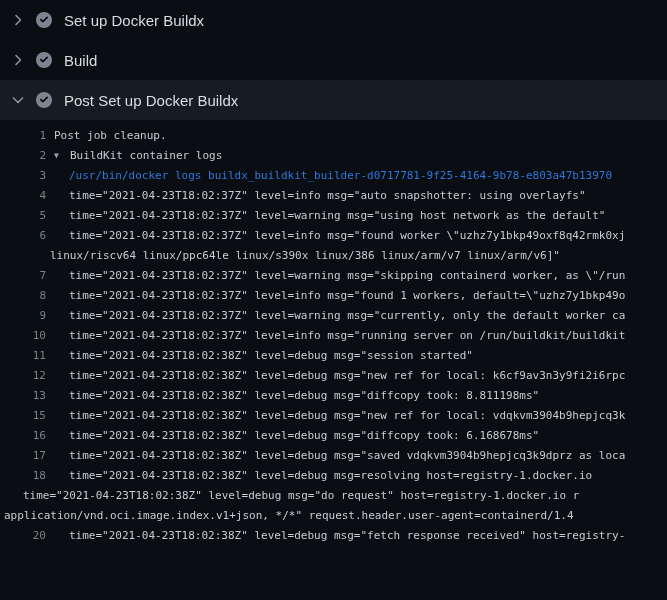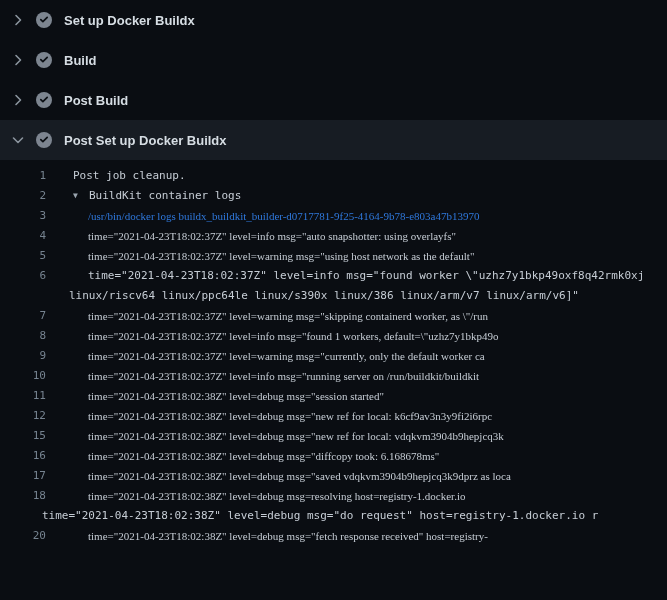--- a/index.html
+++ b/index.html
@@ -26,38 +26,38 @@
     padding: 0 16px 0 10px;
     cursor: pointer;
   }
   .step.expanded { height: 40px; background: var(--row-highlight); }
   .chev {
     width: 16px; height: 16px; flex: none;
     display: flex; align-items: center; justify-content: center;
     color: var(--icon-gray);
   }
   .check { margin-left: 10px; flex: none; display: flex; }
-  .step-label { margin-left: 12px; color: var(--step-label); font-size: 13px; font-weight: bold; }
+  .step-label { margin-left: 12px; color: var(--step-label); font-size: 15px; }
   
   .logs {
     padding-top: 6px;
     font-family: "DejaVu Sans Mono", "Liberation Mono", monospace;
     font-size: 11px; line-height: 20px;
     color: var(--log-text);
   }
   .line { display: flex; width: 667px; }
   .lnum {
     flex: 0 0 46px; text-align: right;
     color: var(--line-number);
     cursor: pointer;
     user-select: none;
   }
-  .lcontent { margin-left: 23px; flex: 1 1 auto; min-width: 0; overflow: hidden; }
+  .lcontent { margin-left: 4px; flex: 1 1 auto; min-width: 0; overflow: hidden; }
   .lcontent.top    { padding-left: 4px;  white-space: pre; }
-  .lcontent.nested { padding-left: 19px; white-space: pre; font-family: Liberation Serif, serif; }
+  .lcontent.nested { padding-left: 19px; white-space: pre; }
   .lcontent.wrapped { padding-left: 0; }
   .lcontent.wrapped .seg { white-space: pre; overflow: hidden; }
   .lcontent.wrapped .seg.first { padding-left: 19px; }
   .lcontent.cmd { color: var(--command-blue); }
   .toggle {
     display: inline-block; width: 16px;
     font-size: 8px; color: #9aa4ae;
     vertical-align: 1px;
   }
 </style>
@@ -91,35 +91,20 @@
 
     <span class="check">
       <svg width="16" height="16" viewBox="0 0 16 16">
             <circle cx="8" cy="8" r="8" fill="#7d8590"></circle>
             <path d="M11.2 5.4 6.9 9.7 4.8 7.6" stroke="#0b0f14" stroke-width="1.7" fill="none" stroke-linecap="round" stroke-linejoin="round"></path>
           </svg>
     </span>
     <span class="step-label">Build</span>
   </div>
 
-  <div class="step">
-    <span class="chev">
-      <svg width="16" height="16" viewBox="0 0 16 16">
-            <path d="M6 3.5 10.5 8 6 12.5" stroke="currentColor" stroke-width="1.6" fill="none" stroke-linecap="round" stroke-linejoin="round"></path>
-          </svg>
-    </span>
-
-    <span class="check">
-      <svg width="16" height="16" viewBox="0 0 16 16">
-            <circle cx="8" cy="8" r="8" fill="#7d8590"></circle>
-            <path d="M11.2 5.4 6.9 9.7 4.8 7.6" stroke="#0b0f14" stroke-width="1.7" fill="none" stroke-linecap="round" stroke-linejoin="round"></path>
-          </svg>
-    </span>
-    <span class="step-label">Post Build</span>
-  </div>
 
   <div class="step expanded">
 
     <span class="chev">
       <svg width="16" height="16" viewBox="0 0 16 16">
             <path d="M3.5 6 8 10.5 12.5 6" stroke="currentColor" stroke-width="1.6" fill="none" stroke-linecap="round" stroke-linejoin="round"></path>
           </svg>
     </span>
     <span class="check">
       <svg width="16" height="16" viewBox="0 0 16 16">
@@ -187,20 +172,24 @@
   <div class="line">
     <span class="lnum">11</span>
     <div class="lcontent nested">time="2021-04-23T18:02:38Z" level=debug msg="session started"</div>
   </div>
 
   <div class="line">
     <span class="lnum">12</span>
     <div class="lcontent nested">time="2021-04-23T18:02:38Z" level=debug msg="new ref for local: k6cf9av3n3y9fi2i6rpc</div>
   </div>
 
+  <div class="line">
+    <span class="lnum">13</span>
+    <div class="lcontent nested">time="2021-04-23T18:02:38Z" level=debug msg="diffcopy took: 8.811198ms"</div>
+  </div>
 
 
   <div class="line">
     <span class="lnum">15</span>
     <div class="lcontent nested">time="2021-04-23T18:02:38Z" level=debug msg="new ref for local: vdqkvm3904b9hepjcq3k</div>
   </div>
 
   <div class="line">
     <span class="lnum">16</span>
     <div class="lcontent nested">time="2021-04-23T18:02:38Z" level=debug msg="diffcopy took: 6.168678ms"</div>
@@ -212,20 +201,21 @@
   </div>
 
   <div class="line">
     <span class="lnum">18</span>
     <div class="lcontent nested">time="2021-04-23T18:02:38Z" level=debug msg=resolving host=registry-1.docker.io</div>
   </div>
 
   <div class="line">
     <div class="lcontent wrapped">
           <div class="seg first">time="2021-04-23T18:02:38Z" level=debug msg="do request" host=registry-1.docker.io r</div>
+          <div class="seg">application/vnd.oci.image.index.v1+json, */*" request.header.user-agent=containerd/1.4</div>
         </div>
   </div>
 
   <div class="line">
     <span class="lnum">20</span>
     <div class="lcontent nested">time="2021-04-23T18:02:38Z" level=debug msg="fetch response received" host=registry-</div>
   </div>
 </div>
 </div>
 

